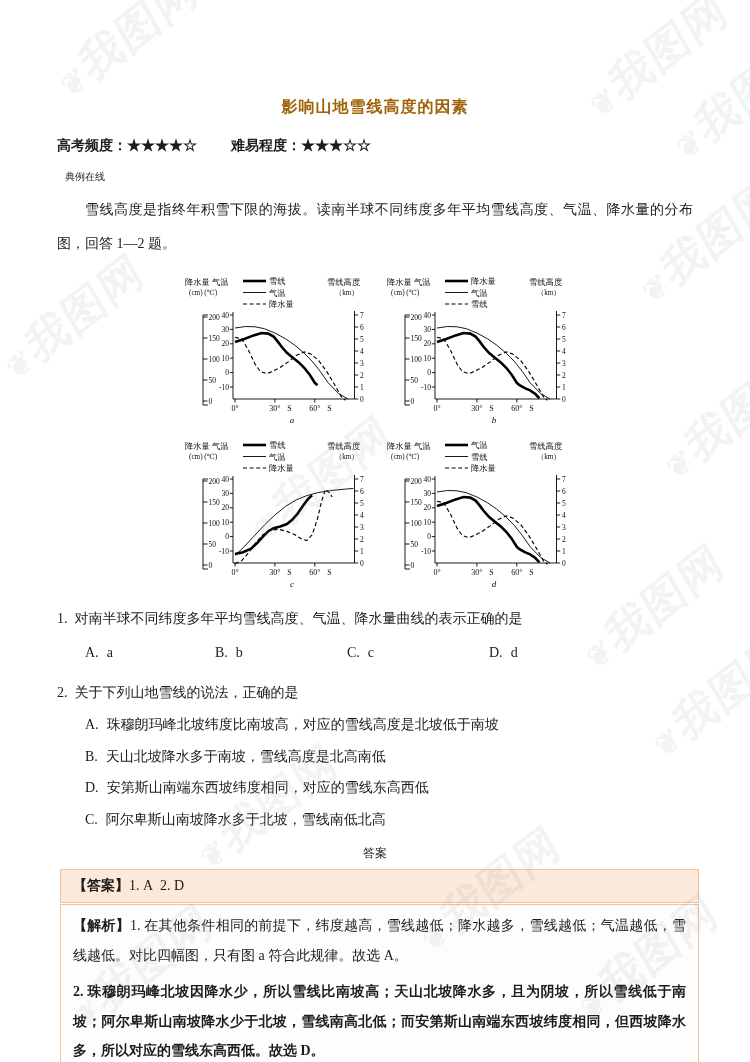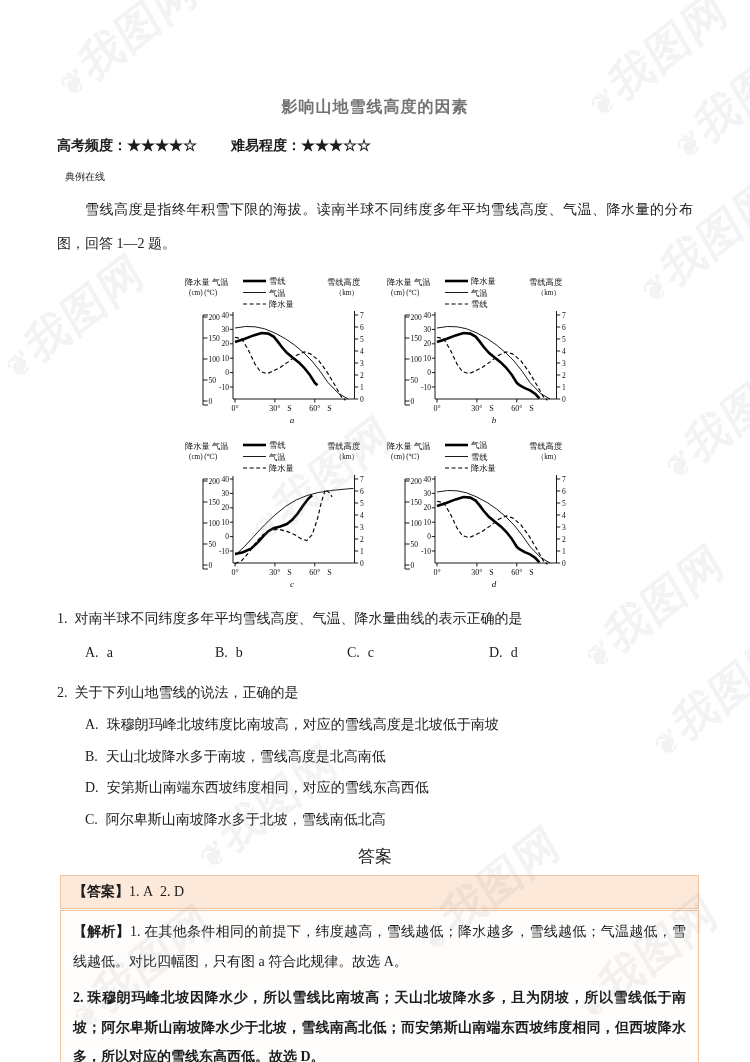--- a/index.html
+++ b/index.html
@@ -35,21 +35,21 @@
   .q-stem{line-height:32px;}
   .qnum{margin-right:7px;}
   .opt-row{display:flex;padding-left:28px;line-height:32px;margin-top:2px;}
   .opt-row .opt:nth-child(1){width:130px;}
   .opt-row .opt:nth-child(2){width:132px;}
   .opt-row .opt:nth-child(3){width:142px;}
   .opt-label{margin-right:8px;}
   .opt-list{padding-left:28px;}
   .opt-line{line-height:31.5px;}
   
-  .answer-heading{margin-top:10px;text-align:center;font-size:17px;}
+  .answer-heading{margin-top:10px;text-align:center;font-size:12px;}
   .box{box-sizing:border-box;margin-left:3px;margin-right:-6px;border:1px solid #f0c3a0;padding:5px 12px;}
   .box1{margin-top:7px;background:#fce9da;line-height:22px;}
   .box2{margin-top:1px;background:#fffdfb;padding:6px 12px 10px 12px;}
   .box2 p{margin:0;line-height:29.5px;text-align:justify;}
   .box2 p + p{margin-top:7px;}
   .blabel{font-weight:bold;}
   .bold-p{font-weight:bold;}
 </style>
 </head>
 <body>
@@ -65,21 +65,21 @@
       <span class="wm" style="left: 650px; top: 388px;">我图网</span>
       <span class="wm" style="left: 238px; top: 450px;">我图网</span>
       <span class="wm" style="left: 570px; top: 578px;">我图网</span>
       <span class="wm" style="left: 638px; top: 666px;">我图网</span>
       <span class="wm" style="left: 184px; top: 778px;">我图网</span>
       <span class="wm" style="left: 406px; top: 860px;">我图网</span>
       <span class="wm" style="left: 564px; top: 928px;">我图网</span>
       <span class="wm" style="left: 58px; top: 938px;">我图网</span>
     </div>
 
-  <h1 class="title" style="color: #737373;">影响山地雪线高度的因素</h1>
+  <h1 class="title" style="color: #a16207;">影响山地雪线高度的因素</h1>
 
   <div class="meta">
     <span>高考频度：</span><span>★★★★☆</span><span class="gap"></span><span>难易程度：</span><span>★★★☆☆</span>
   </div>
 
   <div class="section">典例在线</div>
 
   <p class="intro">雪线高度是指终年积雪下限的海拔。读南半球不同纬度多年平均雪线高度、气温、降水量的分布图，回答 1—2 题。</p>
 
   <div class="charts" id="charts">

